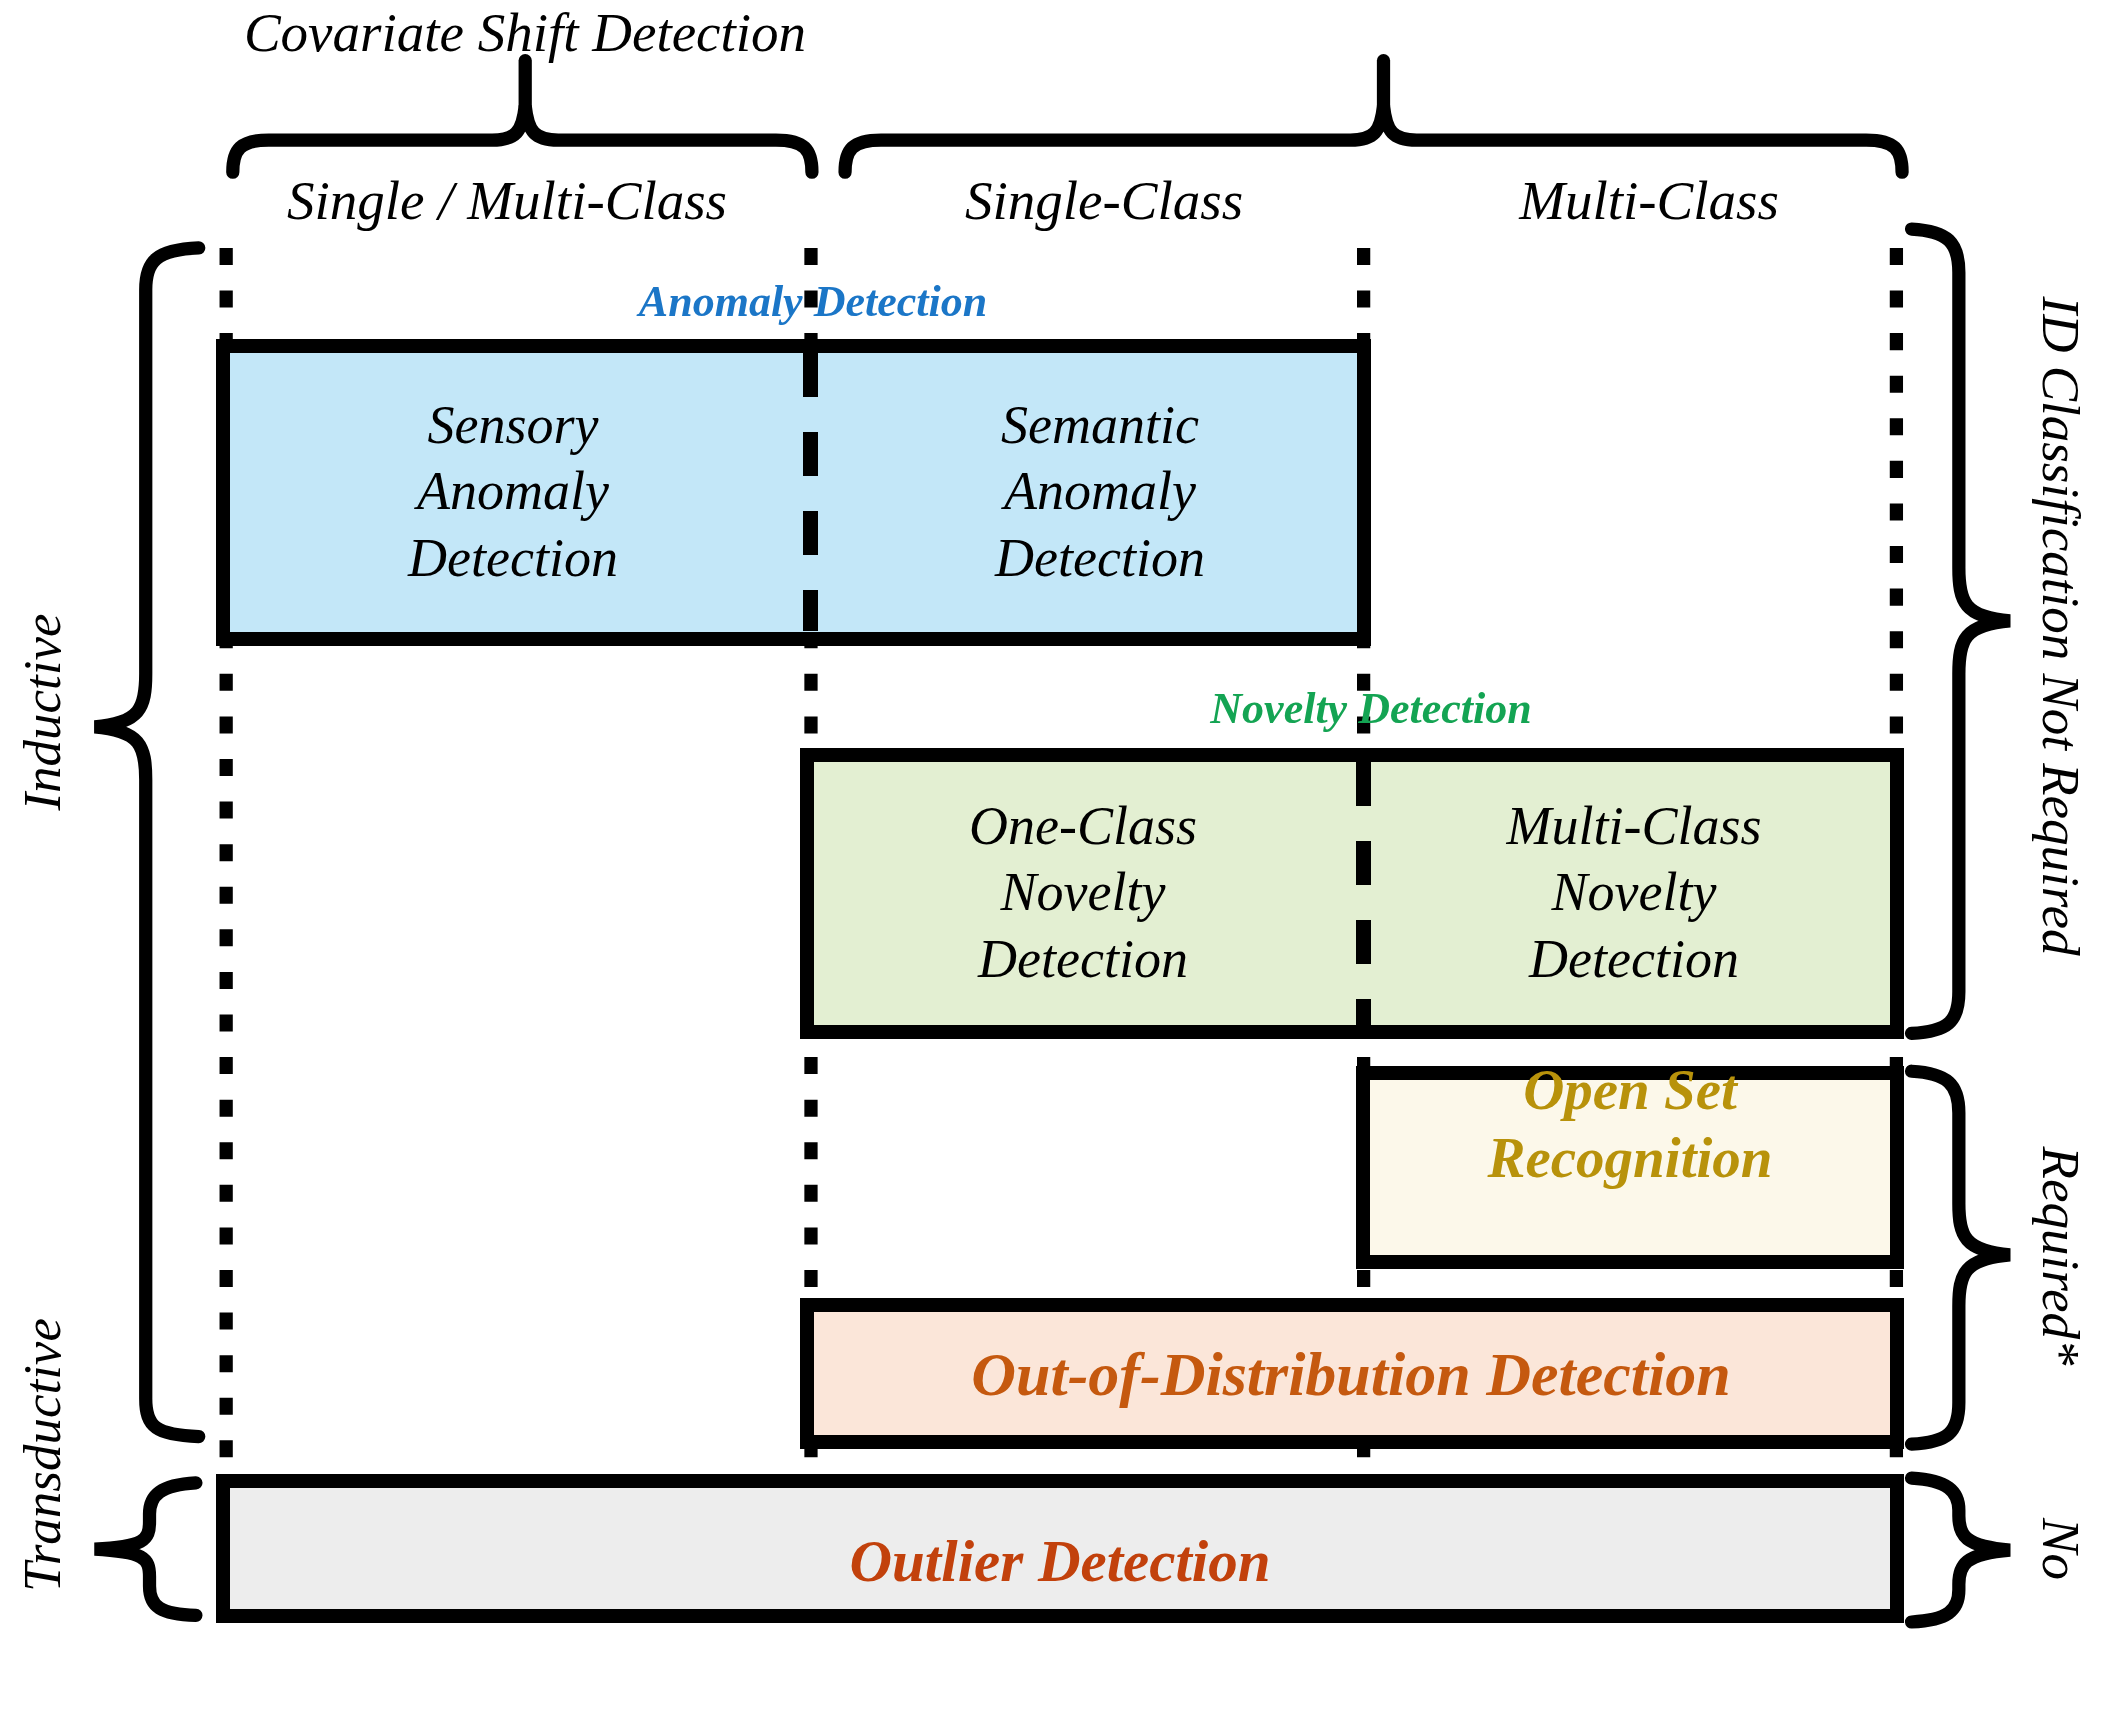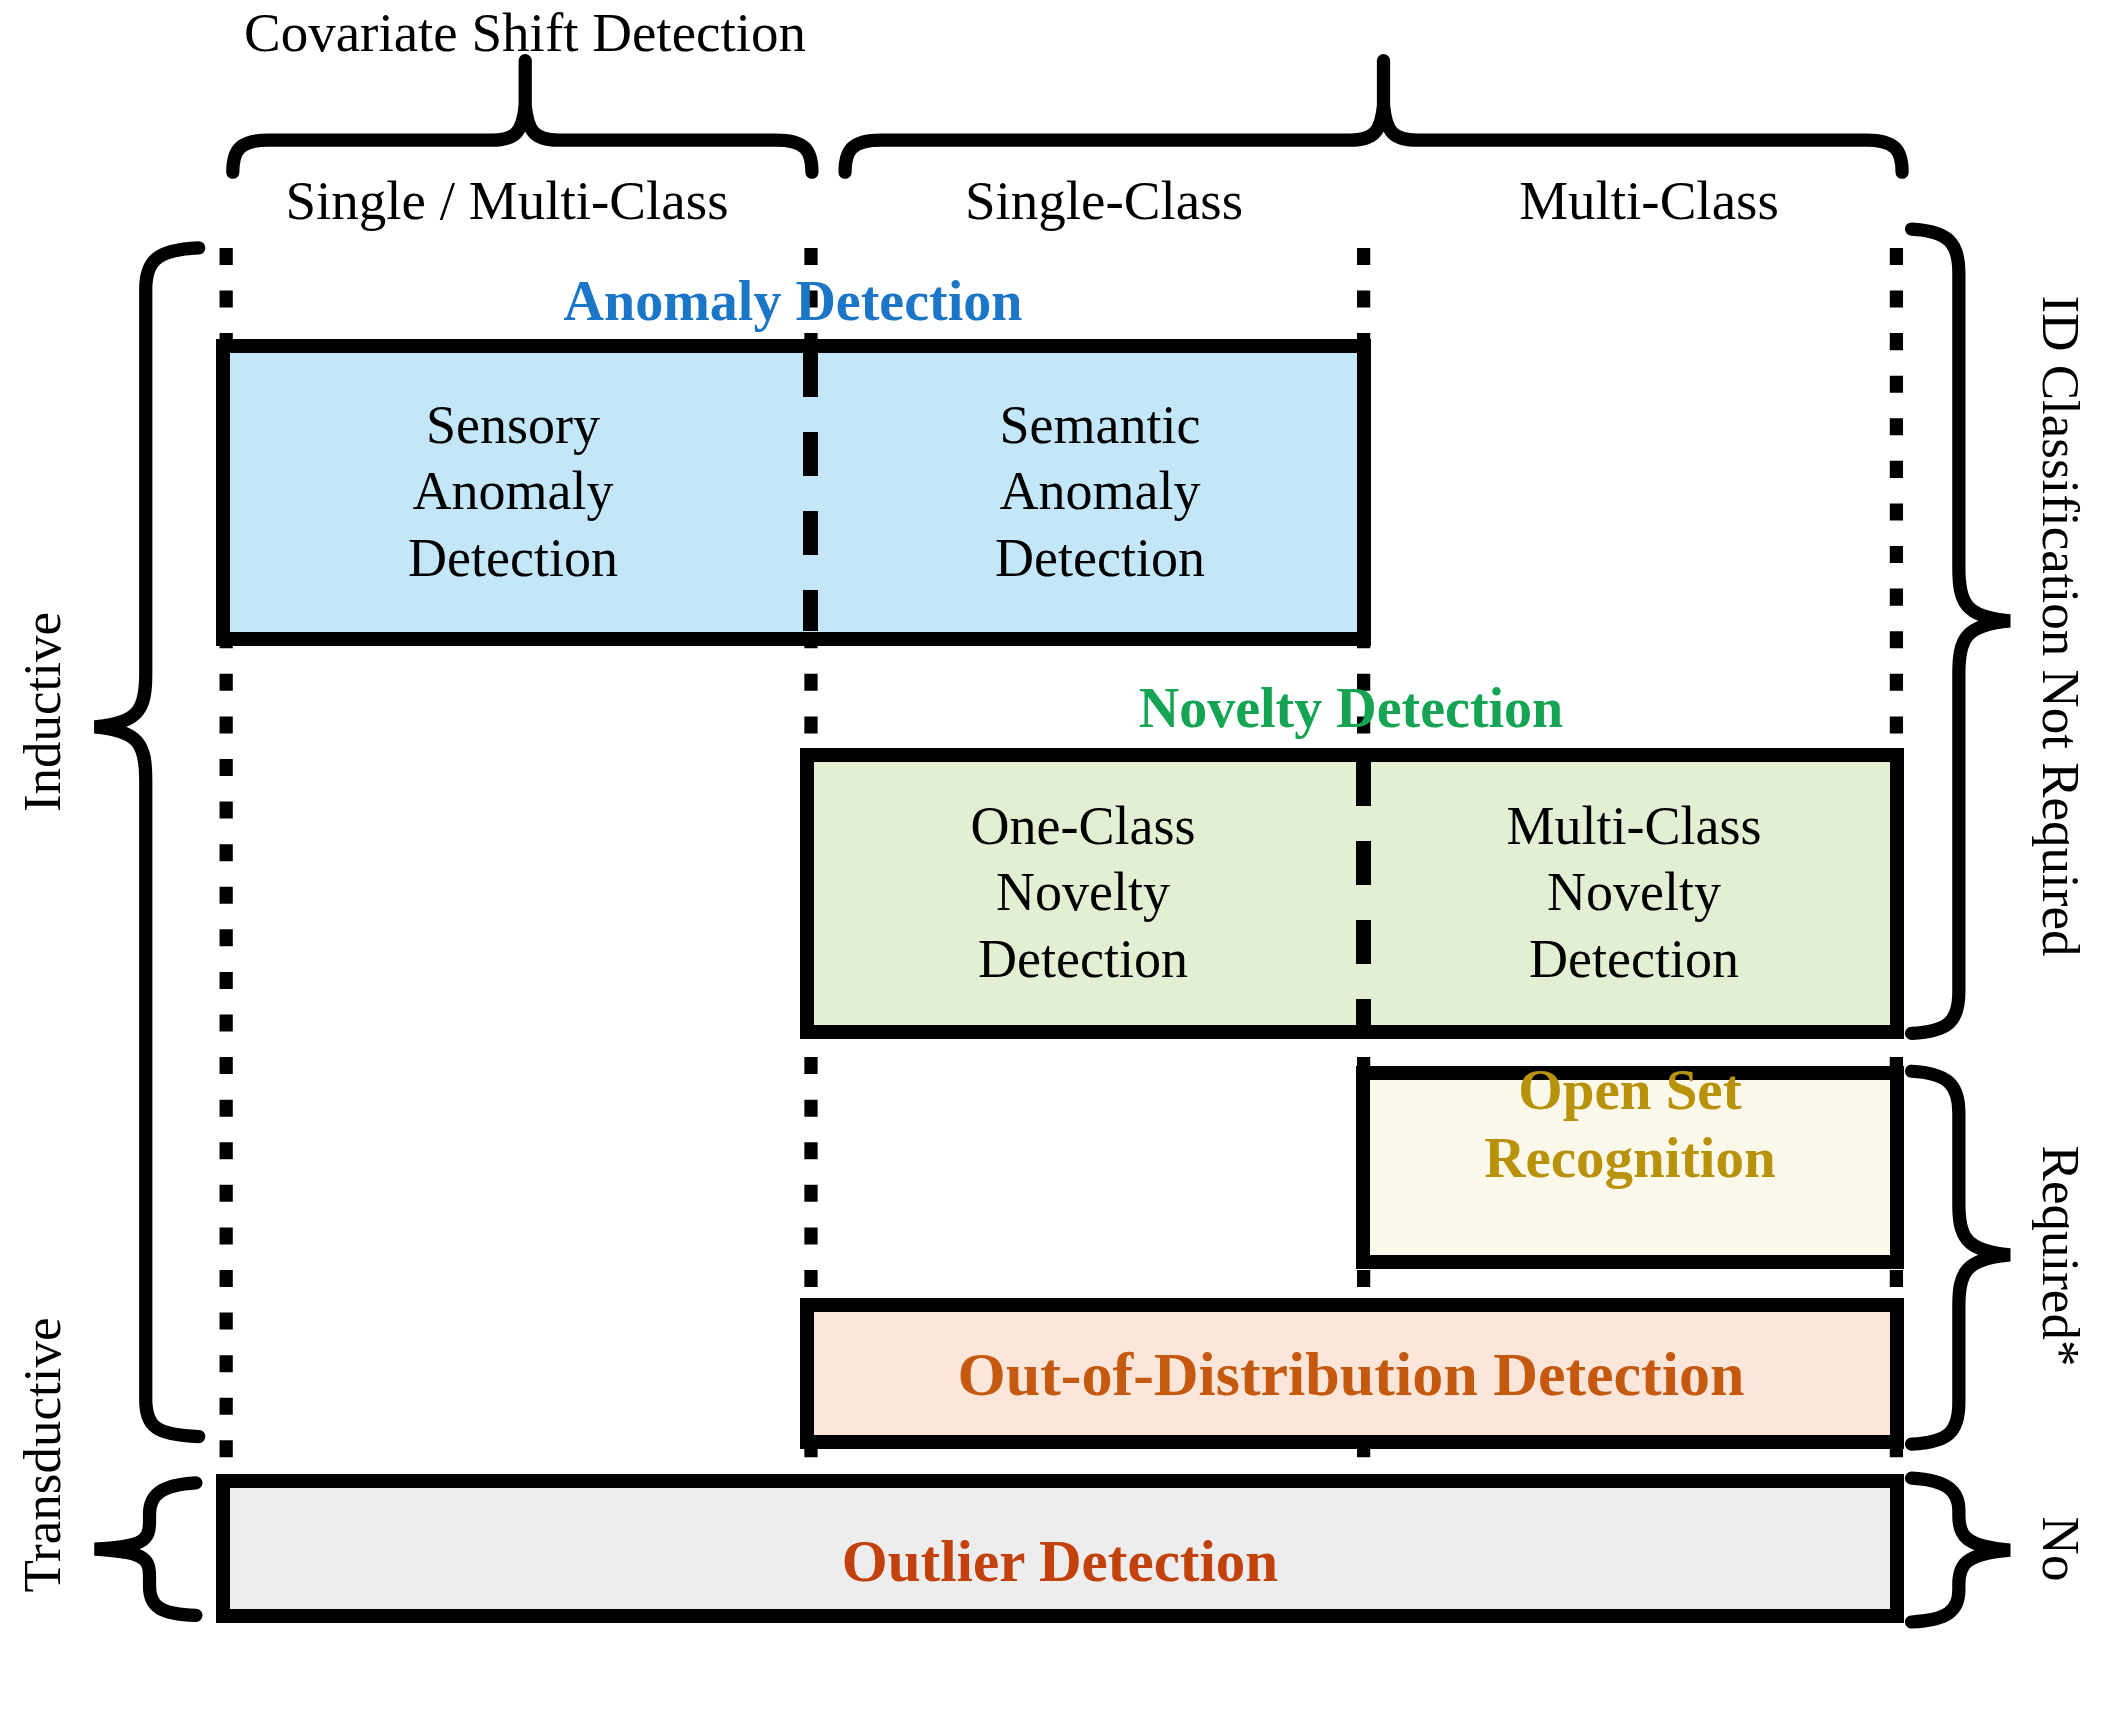--- a/index.html
+++ b/index.html
@@ -4,32 +4,33 @@
 <style>
   html, body { margin: 0; padding: 0; background: #ffffff; }
   .stage {
     position: relative;
     width: 2115px;
     height: 1728px;
     background: #ffffff;
     font-family: "Liberation Serif", "DejaVu Serif", serif;
     color: #000;
     overflow: hidden;
+    font-style: italic;
   }
   .abs { position: absolute; }
   .center { transform: translate(-50%, -50%); }
   .rot-cw { transform: translate(-50%, -50%) rotate(90deg); }
   .rot-ccw { transform: translate(-50%, -50%) rotate(-90deg); }
   .nowrap { white-space: nowrap; }
 
   svg.layer { position: absolute; left: 0; top: 0; z-index: 1; }
 
   .toplabel   { font-size: 55px; z-index: 4; }
   .collabel   { font-size: 55px; z-index: 4; }
-  .boxheader  { font-size: 56px; font-weight: bold; z-index: 4; }
+  .boxheader  { font-size: 44px; font-weight: bold; z-index: 4; margin-left: 20px; }
   .celltext   { font-size: 54px; line-height: 1.23; text-align: center; white-space: pre-line; z-index: 4; }
   .sidelabel  { font-size: 53px; z-index: 4; }
   .osrtext    { font-size: 57px; font-weight: bold; line-height: 1.2; text-align: center; white-space: pre-line; z-index: 4; }
   .oodtext    { font-size: 62px; font-weight: bold; z-index: 4; }
   .outliertext{ font-size: 59px; font-weight: bold; z-index: 4; }
   .footnote   { font-size: 47px; z-index: 4; }
   .footnote b { font-weight: bold; }
 
   .box {
     position: absolute;

